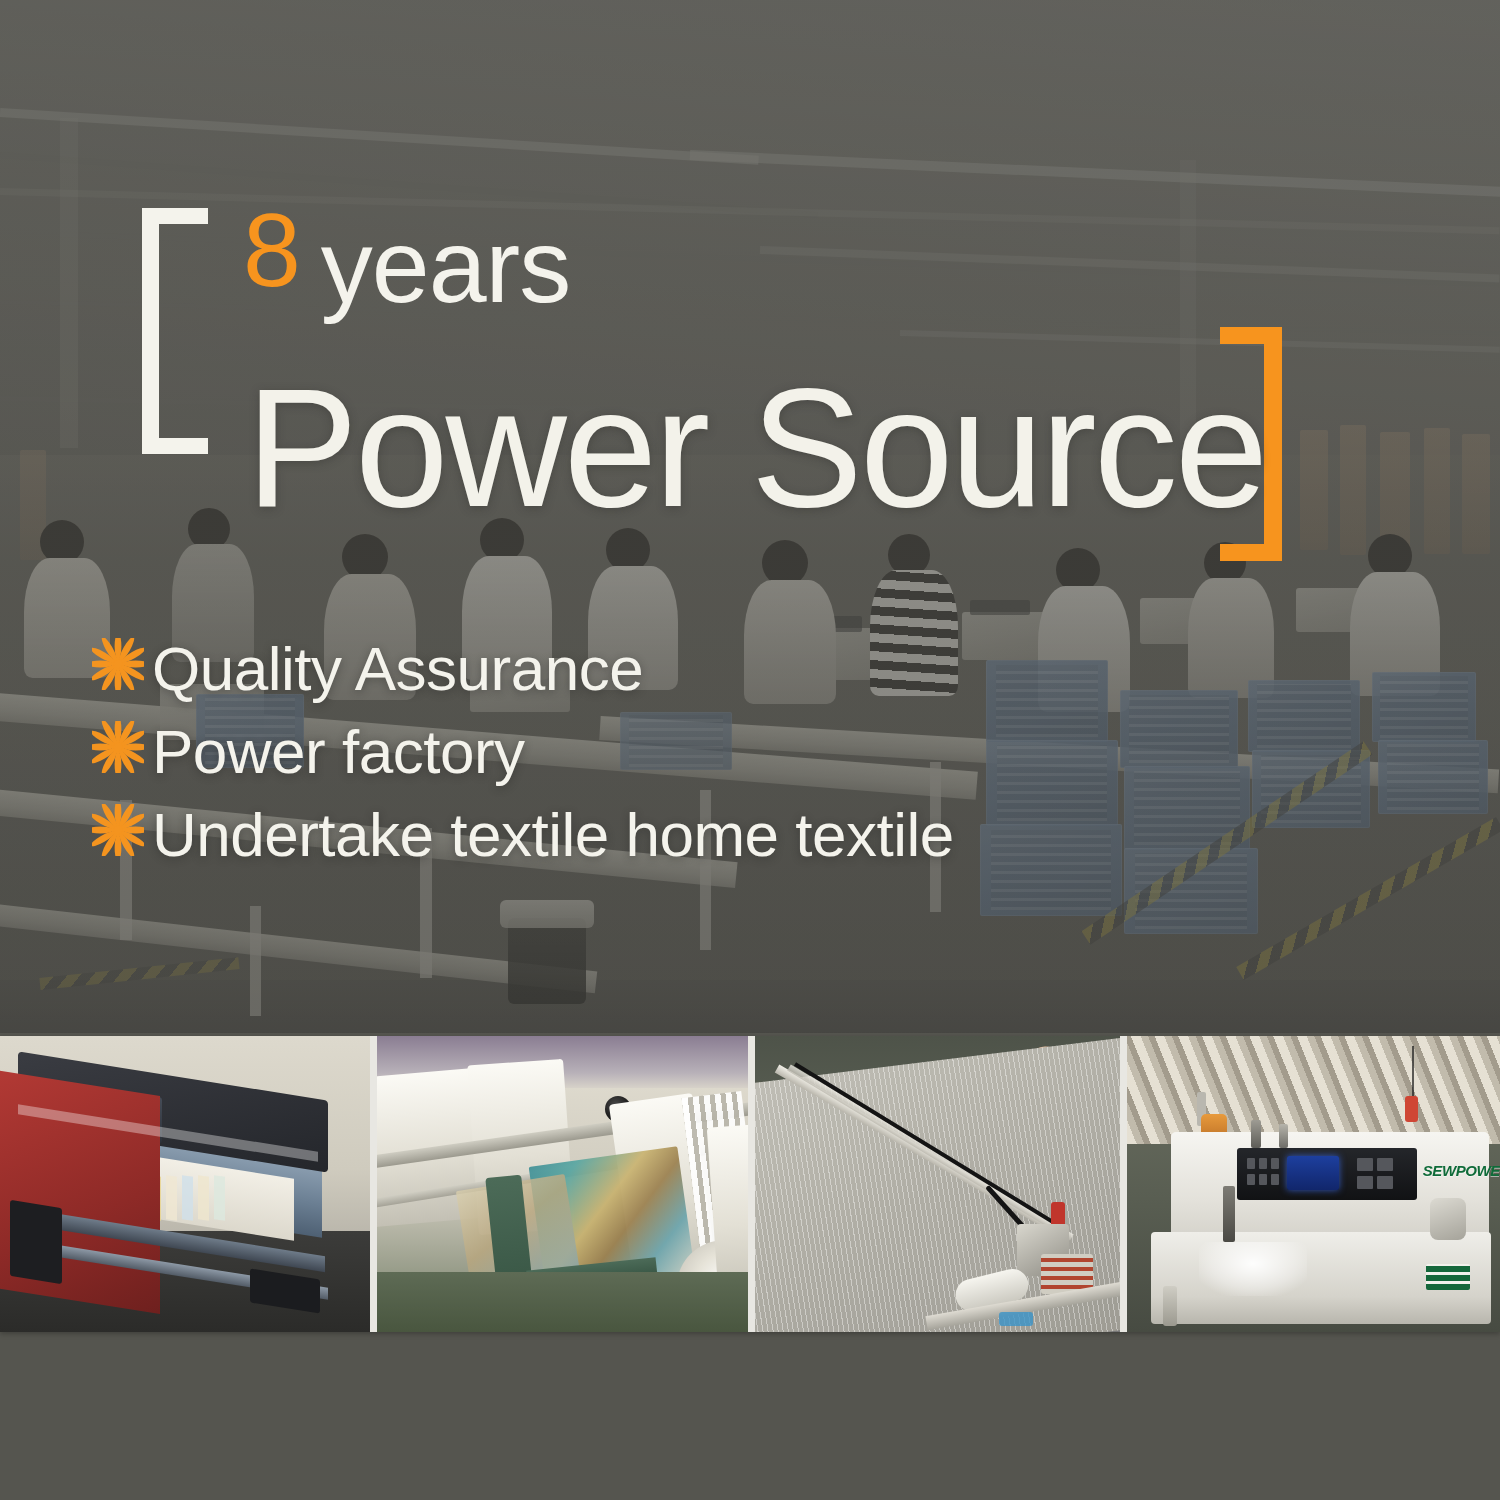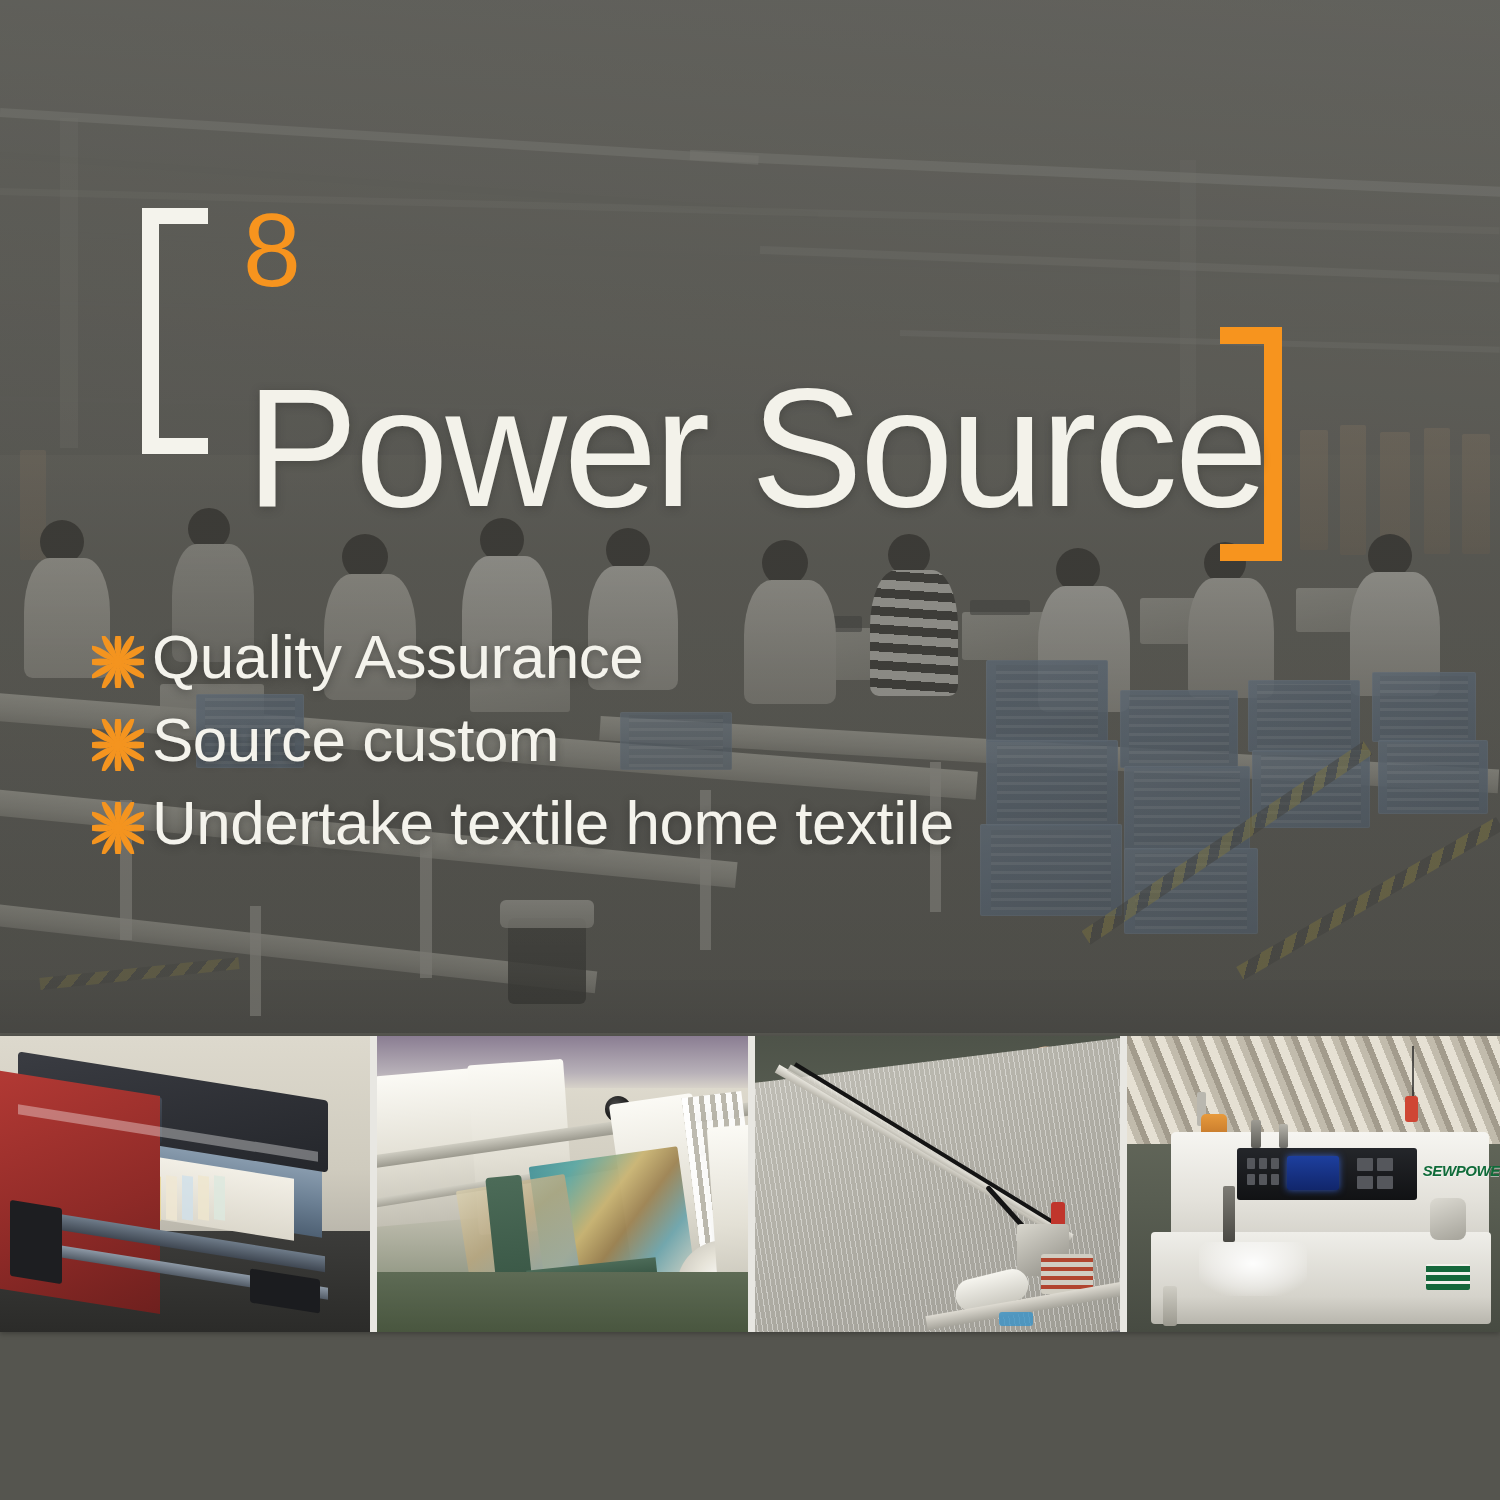--- a/index.html
+++ b/index.html
@@ -82,21 +82,21 @@
   #num8{color:#f7941e;font-size:104px;line-height:.86;font-weight:400;
       letter-spacing:-2px;font-family:"Liberation Sans",sans-serif;}
   #years-word{color:#f4f3ec;font-size:104px;line-height:.86;font-weight:400;
       margin-left:22px;margin-top:16px;letter-spacing:-1px;}
 
   #title{position:absolute;left:246px;top:364px;color:#f3f2ea;
       font-size:168px;line-height:1;font-weight:400;letter-spacing:-3px;white-space:nowrap;
       text-shadow:0 2px 10px rgba(40,40,38,.35);}
 
   #bullets{position:absolute;left:92px;top:626px;}
-  .bullet-row{display:flex;align-items:flex-end;margin-bottom:21px;white-space:nowrap;}
+  .bullet-row{display:flex;align-items:flex-start;margin-bottom:21px;white-space:nowrap;margin-top:12px;}
   .star{flex:0 0 auto;width:52px;height:52px;position:relative;margin-right:8px;}
   .star svg{display:block;width:52px;height:52px;}
   .bullet-text{color:#f4f3ec;font-size:62px;line-height:1;font-weight:400;letter-spacing:-.5px;
       text-shadow:0 2px 8px rgba(40,40,38,.45);}
 
   
   #strip{position:absolute;left:0;top:1036px;width:1500px;height:296px;
       background:#e8e7e2;display:flex;gap:7px;padding:0;overflow:hidden;
       box-shadow:0 2px 5px rgba(0,0,0,.25);}
   .thumb{position:relative;overflow:hidden;background:#777;}
@@ -321,20 +321,21 @@
       </div>
 
       <div class="bracket" id="br-right">
         <i class="v"></i>
           <i class="t"></i>
           <i class="b"></i>
       </div>
 
       <div id="years-line">
         <span id="num8">8</span>
+        <span id="years-word">years</span>
       </div>
 
       <div id="title">Power Source</div>
 
       <div id="bullets">
 
         <div class="bullet-row">
           <span class="star">
             <svg viewBox="0 0 100 100" aria-hidden="true">
               <g fill="#f4941f">
@@ -374,21 +375,21 @@
                   <ellipse cx="50" cy="16" rx="6.5" ry="26" transform="rotate(180 50 50)"></ellipse>
                   <ellipse cx="50" cy="16" rx="6.5" ry="26" transform="rotate(210 50 50)"></ellipse>
                   <ellipse cx="50" cy="16" rx="6.5" ry="26" transform="rotate(240 50 50)"></ellipse>
                   <ellipse cx="50" cy="16" rx="6.5" ry="26" transform="rotate(270 50 50)"></ellipse>
                   <ellipse cx="50" cy="16" rx="6.5" ry="26" transform="rotate(300 50 50)"></ellipse>
                   <ellipse cx="50" cy="16" rx="6.5" ry="26" transform="rotate(330 50 50)"></ellipse>
                 </g>
               </g>
             </svg>
           </span>
-          <span class="bullet-text">Source custom</span>
+          <span class="bullet-text">Power factory</span>
         </div>
 
         <div class="bullet-row">
           <span class="star">
             <svg viewBox="0 0 100 100" aria-hidden="true">
               <g fill="#f4941f">
                 <ellipse cx="50" cy="50" rx="13" ry="13"></ellipse>
                 <g>
                   <ellipse cx="50" cy="16" rx="6.5" ry="26"></ellipse>
                   <ellipse cx="50" cy="16" rx="6.5" ry="26" transform="rotate(30 50 50)"></ellipse>

